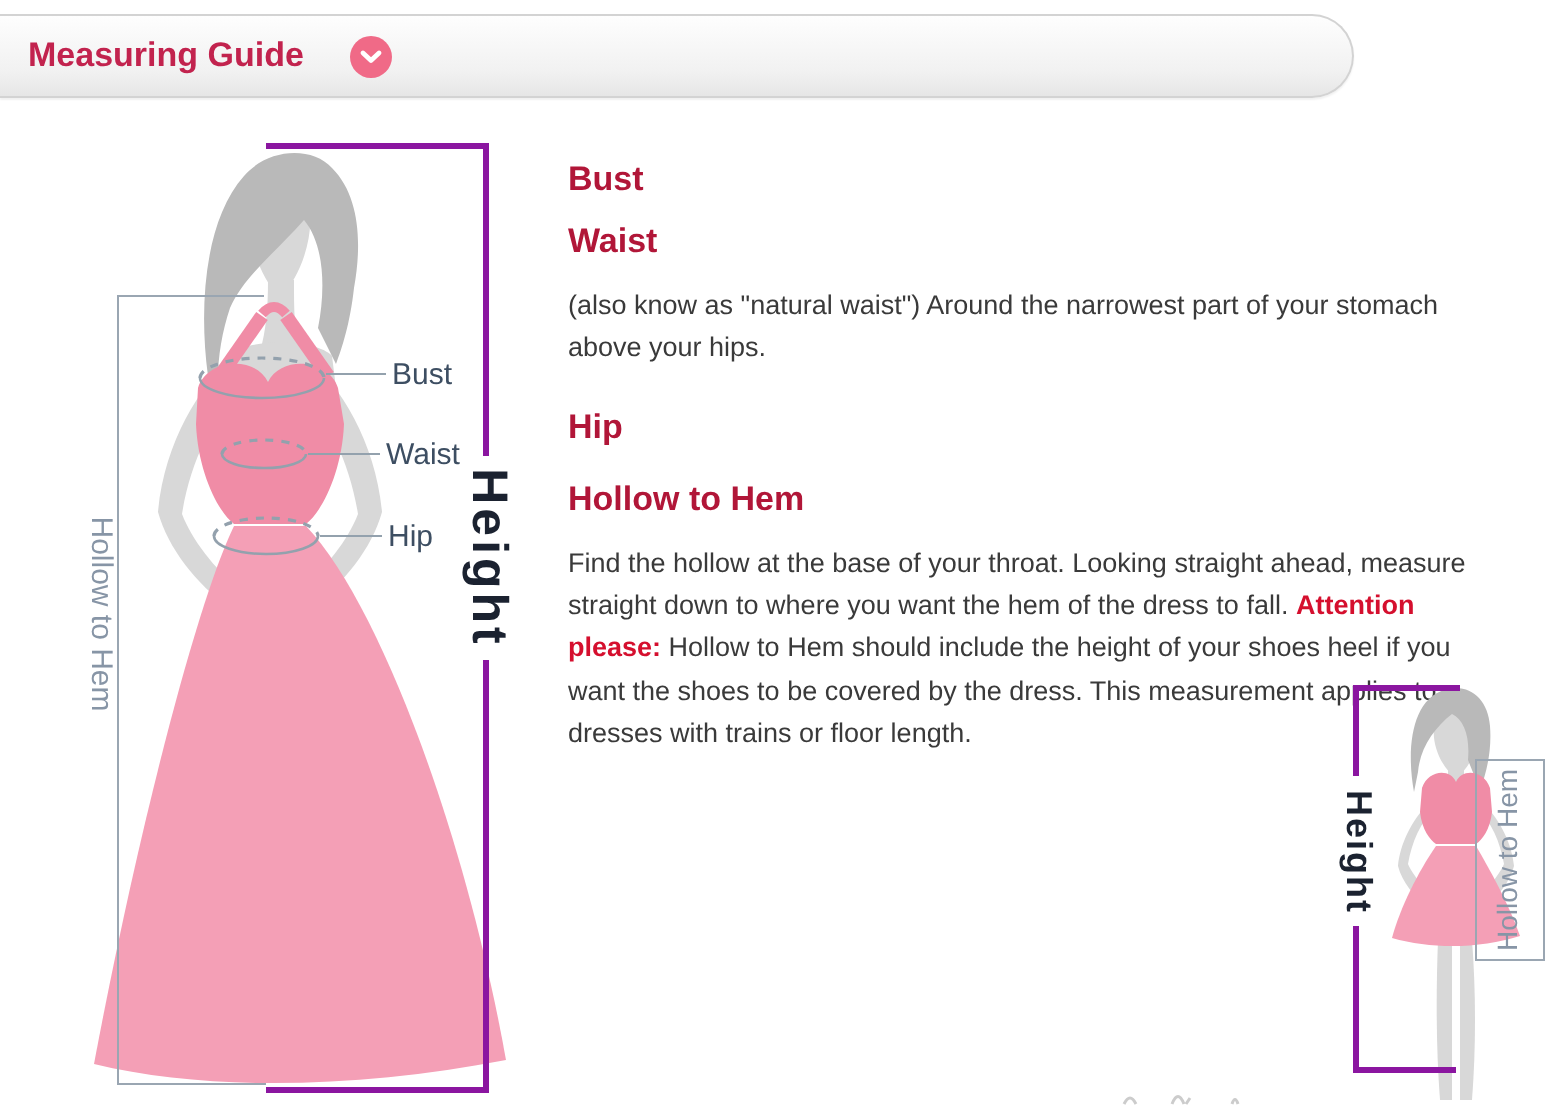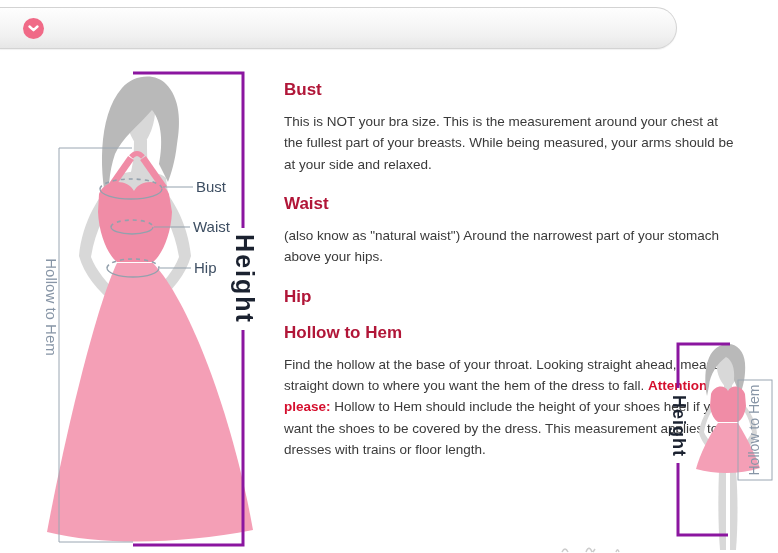--- a/index.html
+++ b/index.html
@@ -45,20 +45,21 @@
   
   .fig-main{position:absolute;left:30px;top:60px;}
   .fig-small{position:absolute;left:660px;top:338px;}
   .artifact{position:absolute;left:556px;top:544px;}
   text{font-family:"Liberation Sans", sans-serif;}
 </style>
 </head>
 <body>
 
 <div class="guide-bar">
+  <span class="guide-title">Measuring Guide</span>
   <span class="chev">
     <svg width="13" height="13" viewBox="0 0 13 13">
       <path d="M2.5 4.5 L6.5 8.2 L10.5 4.5" fill="none" stroke="#ffffff" stroke-width="2.4" stroke-linecap="round" stroke-linejoin="round"></path>
     </svg>
   </span>
 </div>
 
 <svg class="fig-main" width="230" height="493" viewBox="0 0 230 493">
 
   <path d="M95,48 C96,30 124,30 125,48 C126,62 119,80 110,89 C101,80 94,62 95,48 Z" fill="#d8d8d8"></path>
@@ -92,21 +93,20 @@
   <path d="M102,88 H29 V482 H103" fill="none" stroke="#9aa6b2" stroke-width="1"></path>
   <text x="16" y="247" transform="rotate(90 16 247)" text-anchor="middle" font-size="15" fill="#8795a6">Hollow to Hem</text>
 
   <path d="M103,13 H213 V168 M213,270 V485 H103" fill="none" stroke="#8b16a0" stroke-width="3"></path>
   <text x="213" y="219" transform="rotate(90 213 219)" text-anchor="middle" dominant-baseline="middle" font-size="25" font-weight="bold" letter-spacing="2" fill="#1b2230">Height</text>
 </svg>
 
 <div class="copy">
   <div class="sec-bust">
     <h3>Bust</h3>
-    <p>This is NOT your bra size. This is the measurement around your chest at the fullest part of your breasts. While being measured, your arms should be at your side and relaxed.</p>
   </div>
   <div class="sec-waist">
     <h3>Waist</h3>
     <p>(also know as "natural waist") Around the narrowest part of your stomach above your hips.</p>
   </div>
   <div class="sec-hip">
     <h3>Hip</h3>
   </div>
   <div class="sec-hollow">
     <h3>Hollow to Hem</h3>

